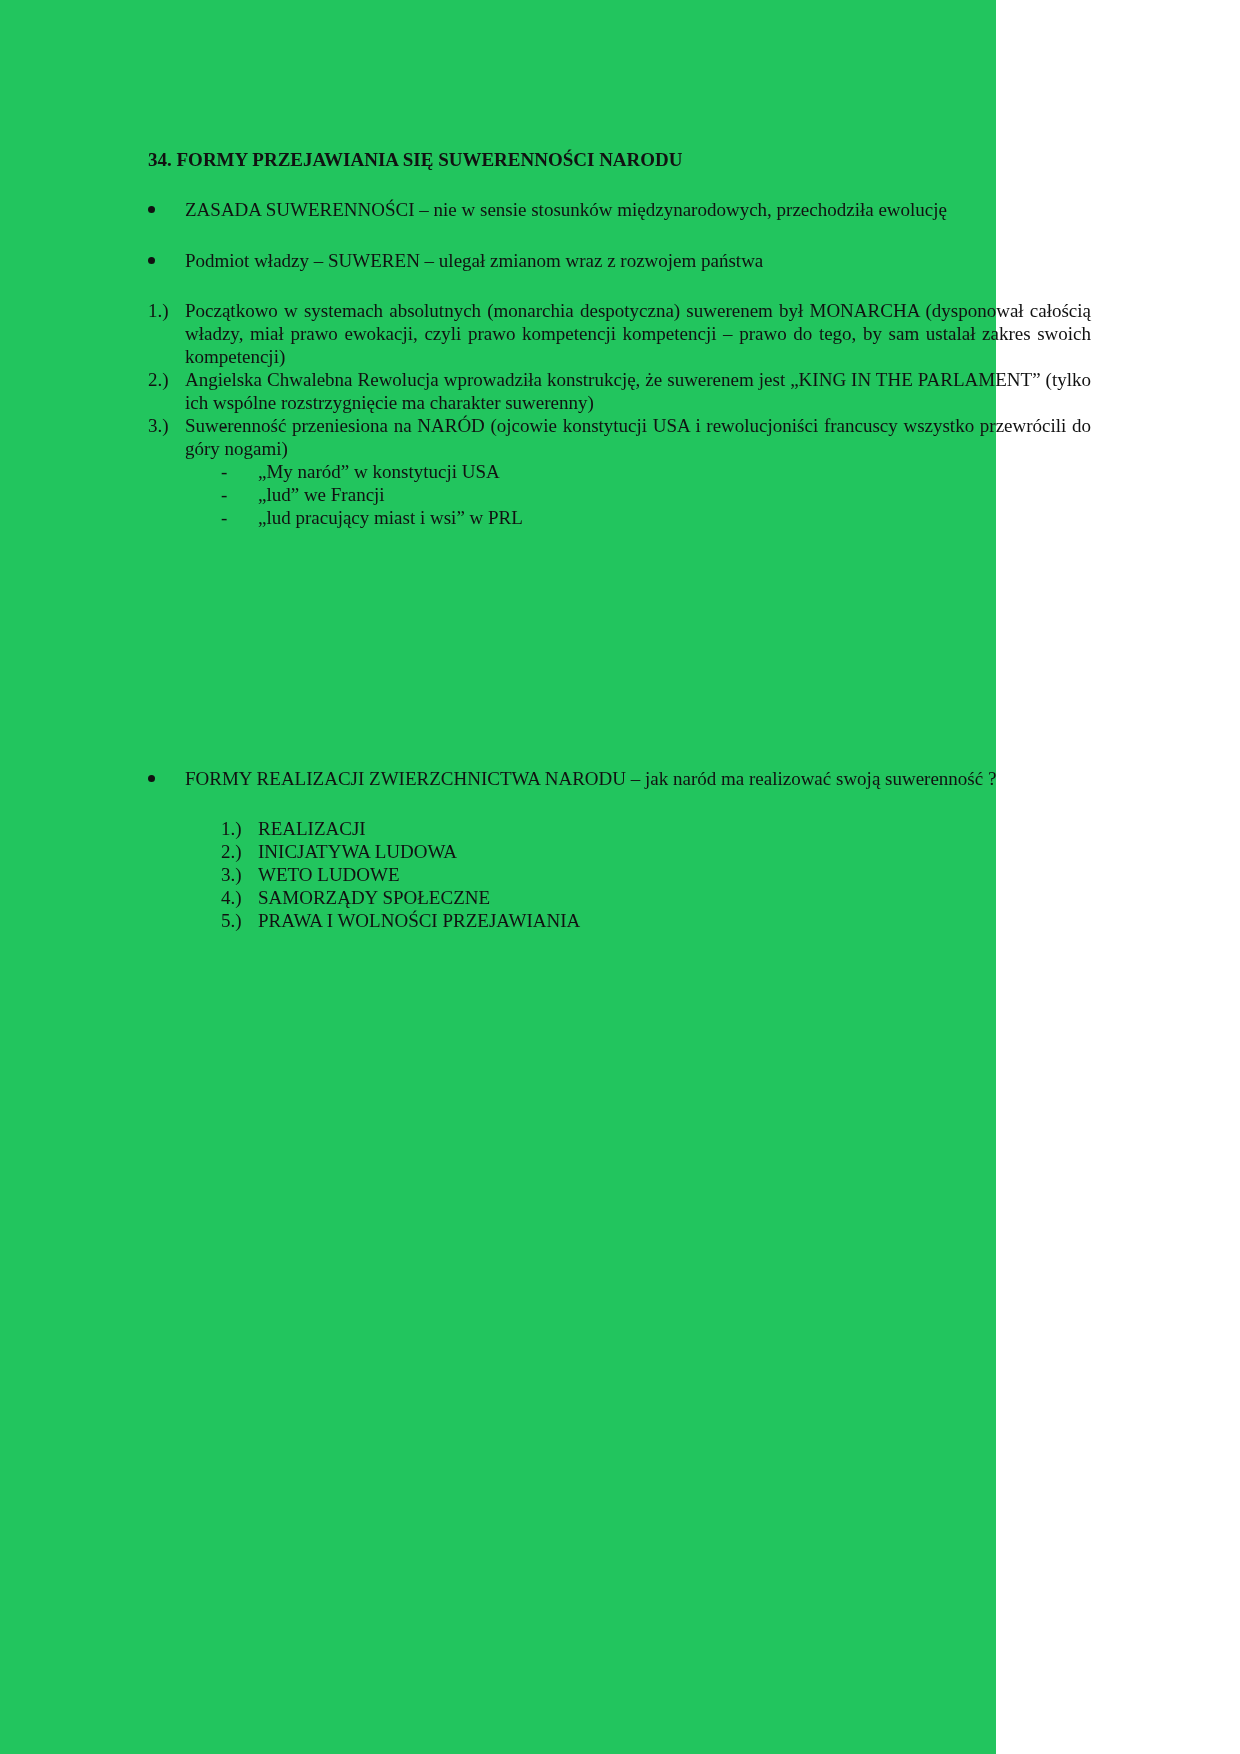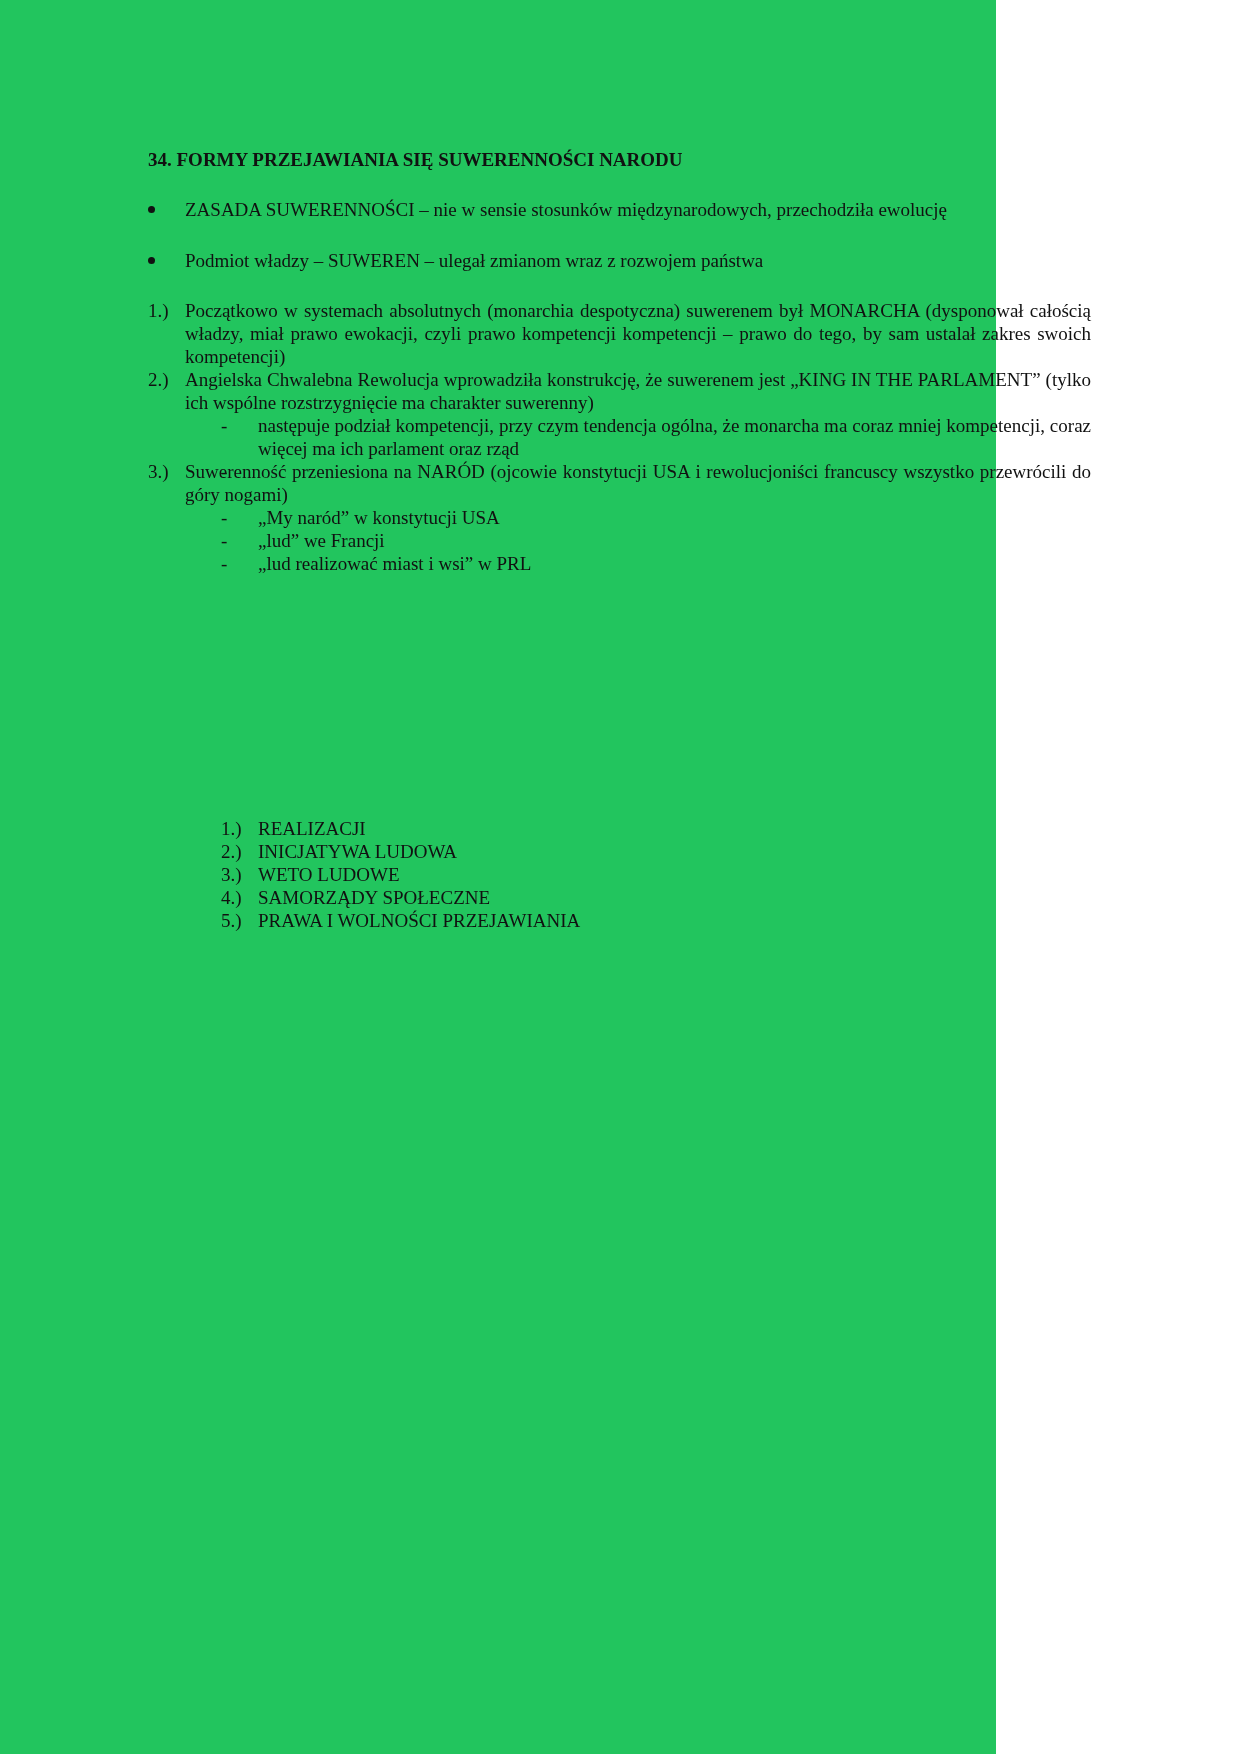--- a/index.html
+++ b/index.html
@@ -109,45 +109,50 @@
       <span class="num-label">1.)</span>
       <span>Początkowo w systemach absolutnych (monarchia despotyczna) suwerenem był MONARCHA (dysponował całością władzy, miał prawo ewokacji, czyli prawo kompetencji kompetencji – prawo do tego, by sam ustalał zakres swoich kompetencji)</span>
     </div>
 
     <div class="num-row">
       <span class="num-label">2.)</span>
       <span>Angielska Chwalebna Rewolucja wprowadziła konstrukcję, że suwerenem jest „KING IN THE PARLAMENT” (tylko ich wspólne rozstrzygnięcie ma charakter suwerenny)</span>
     </div>
     <div class="dash-row">
       <span class="dash-label">-</span>
-      <span>następuje podział kompetencji, przy czym tendencja ogólna, że monarcha ma coraz mniej kompetencji, coraz więcej ma ich parlament oraz rząd</span>
     </div>
     <div class="dash-row">
       <span class="dash-label">-</span>
     </div>
 
     <div class="num-row">
       <span class="num-label">3.)</span>
       <span>Suwerenność przeniesiona na NARÓD (ojcowie konstytucji USA i rewolucjoniści francuscy wszystko przewrócili do góry nogami)</span>
     </div>
     <div class="dash-row">
       <span class="dash-label">-</span>
       <span>„My naród” w konstytucji USA</span>
     </div>
     <div class="dash-row">
       <span class="dash-label">-</span>
       <span>„lud” we Francji</span>
     </div>
     <div class="dash-row">
       <span class="dash-label">-</span>
-      <span>„lud realizować miast i wsi” w PRL</span>
+      <span>„lud pracujący miast i wsi” w PRL</span>
     </div>
   </div>
 
 
+  <div class="block" style="top:767px;">
+    <div class="bullet-row">
+      <span class="bullet-dot"></span>
+      <span>FORMY REALIZACJI ZWIERZCHNICTWA NARODU – jak naród ma realizować swoją suwerenność ?</span>
+    </div>
+  </div>
 
   <div class="block" style="top:817px;">
     <div class="sub-num-row">
       <span class="sub-num-label">1.)</span>
       <span>REALIZACJI</span>
     </div>
     <div class="sub-num-row">
       <span class="sub-num-label">2.)</span>
       <span>INICJATYWA LUDOWA</span>
     </div>

